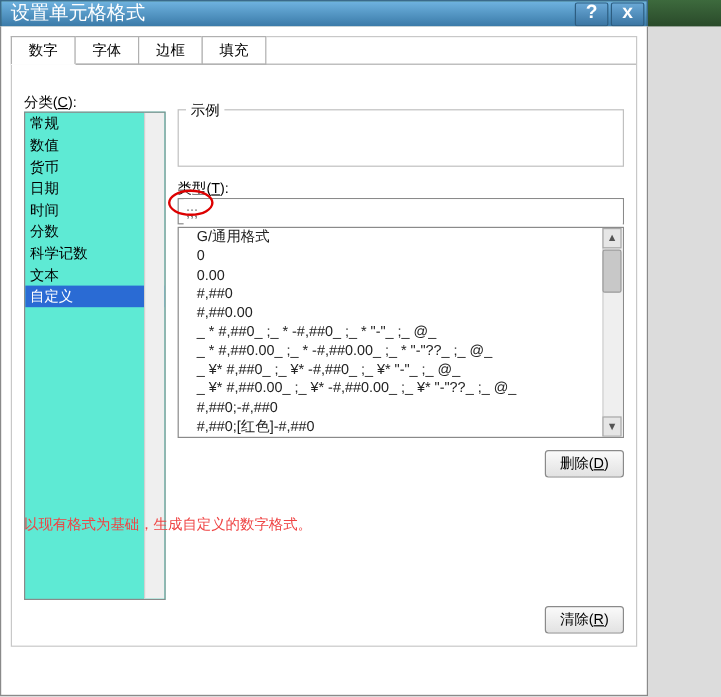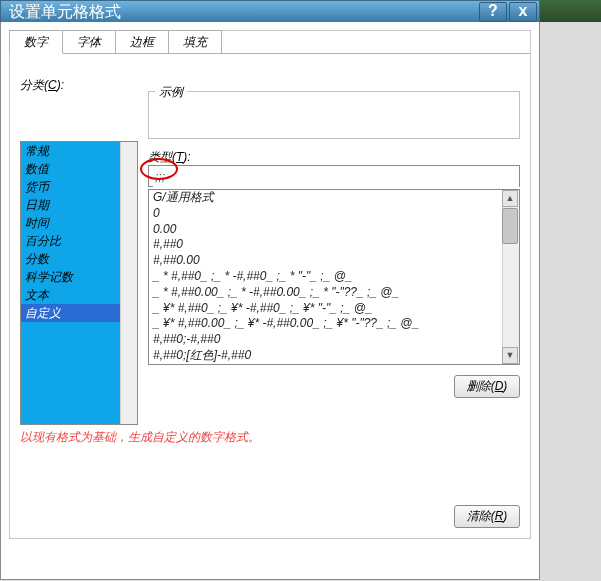--- a/index.html
+++ b/index.html
@@ -13,36 +13,36 @@
   .titlebar{position:absolute;left:0;top:0;width:540px;height:22px;
     background:linear-gradient(#6fb3e0,#3a7aa8);border:1px solid #3a6a8a;border-bottom:none;
     color:#fff;font-size:16px;line-height:22px;padding-left:8px;box-sizing:border-box;}
   .titlebtns{position:absolute;right:0;top:0;display:flex;height:20px;}
   .titlebtn{width:26px;height:18px;margin:1px 2px 0 0;
     background:linear-gradient(#6aa8d6,#3b76a3);border:1px solid #2d5d80;border-radius:2px;
     color:#fff;text-align:center;line-height:16px;font-weight:bold;}
 
   
   .client{position:absolute;left:0;top:22px;width:540px;height:558px;
-    background:#fff;border:1px solid #8a8a8a;border-top:none;box-sizing:border-box;font-style:italic;}
+    background:#fff;border:1px solid #8a8a8a;border-top:none;box-sizing:border-box;}
   .inner{position:absolute;left:8px;top:8px;right:8px;bottom:40px;
     border:1px solid #c8c8c8;background:#fff;}
 
   
   .tabs{position:absolute;left:-1px;top:-1px;height:24px;}
   .tab{display:inline-block;border:1px solid #b0b0b0;background:#fff;
     height:22px;line-height:22px;padding:0 14px;margin-right:-1px;}
   .tab.active{background:#fff;border-bottom:1px solid #fff;position:relative;z-index:2;}
   .tabline{position:absolute;left:0;right:0;top:22px;height:1px;background:#b0b0b0;z-index:1;}
 
   
   .catLabel{position:absolute;left:10px;top:46px;}
   .catLabel u{text-decoration:underline;}
-  .catBox{position:absolute;left:10px;top:62px;width:118px;height:284px;
-    border:1px solid #8a8a8a;background:#0ea5e9;box-sizing:border-box;overflow:hidden;margin-top:48px;}
+  .catBox{position:absolute;left:10px;top:62px;width:118px;height:407px;
+    border:1px solid #8a8a8a;background:#5eead4;box-sizing:border-box;overflow:hidden;}
   .catBox .sb{position:absolute;right:0;top:0;width:16px;height:100%;
     background:#efefef;border-left:1px solid #d0d0d0;}
   .catItem{padding:1px 4px;line-height:16px;white-space:nowrap;}
   .catItem.sel{background:#2a6bd4;color:#fff;}
 
   
   .sampleBox{position:absolute;left:138px;top:60px;right:10px;height:46px;
     border:1px solid #c0c0c0;}
   .sampleBox .lg{position:absolute;left:6px;top:-8px;background:#fff;padding:0 4px;color:#000000;text-align:right;}
 
@@ -54,21 +54,21 @@
   .typeInput input{border:none;outline:none;width:100%;height:100%;font:inherit;color:#555;}
   .redCircle{position:absolute;width:34px;height:18px;border:2px solid #d00;border-radius:50%;
     left:130px;top:127px;pointer-events:none;z-index:5;}
 
   .fmtBox{position:absolute;left:138px;top:158px;right:10px;height:176px;
     border:1px solid #8a8a8a;box-sizing:border-box;background:#fff;overflow:hidden;}
   .fmtBox .sb{position:absolute;right:0;top:0;width:16px;height:100%;
     background:#efefef;border-left:1px solid #d0d0d0;}
   .thumb{position:absolute;right:1px;top:18px;width:14px;height:34px;background:#c8c8c8;border:1px solid #9a9a9a;border-radius:2px;}
   .arr{position:absolute;right:1px;width:14px;height:15px;background:#e6e6e6;border:1px solid #a8a8a8;text-align:center;font-size:9px;line-height:14px;color:#555;}
-  .fmtItem{padding:0 4px;line-height:15.8px;white-space:nowrap;font-size:12px;color:#222;}
+  .fmtItem{padding:0 4px;line-height:15.8px;white-space:nowrap;font-size:12px;color:#222;margin-left:11px;}
 
   .btn{display:inline-block;min-width:66px;height:23px;line-height:21px;text-align:center;
     background:linear-gradient(#fafafa,#e2e2e2);border:1px solid #8a8a8a;border-radius:3px;
     box-sizing:border-box;}
   .btnDel{position:absolute;right:10px;top:344px;}
   .hint{position:absolute;left:10px;top:398px;color:#ef4444;}
   .btnClear{position:absolute;right:10px;bottom:10px;}
 
   .okcancel{position:absolute;right:10px;bottom:8px;}
   .okcancel .btn{margin-left:8px;}
@@ -98,21 +98,20 @@
       <div class="catLabel">
         <span>分类(</span><u>C</u><span>):</span>
       </div>
 
       <div class="catBox">
         <div class="catItem">常规</div>
         <div class="catItem">数值</div>
         <div class="catItem">货币</div>
         <div class="catItem">日期</div>
         <div class="catItem">时间</div>
-        <div class="catItem">百分比</div>
         <div class="catItem">分数</div>
         <div class="catItem">科学记数</div>
         <div class="catItem">文本</div>
         <div class="catItem sel">自定义</div>
         <div class="sb"></div>
       </div>
 
       <div class="sampleBox">
         <span class="lg">示例</span>
       </div>

